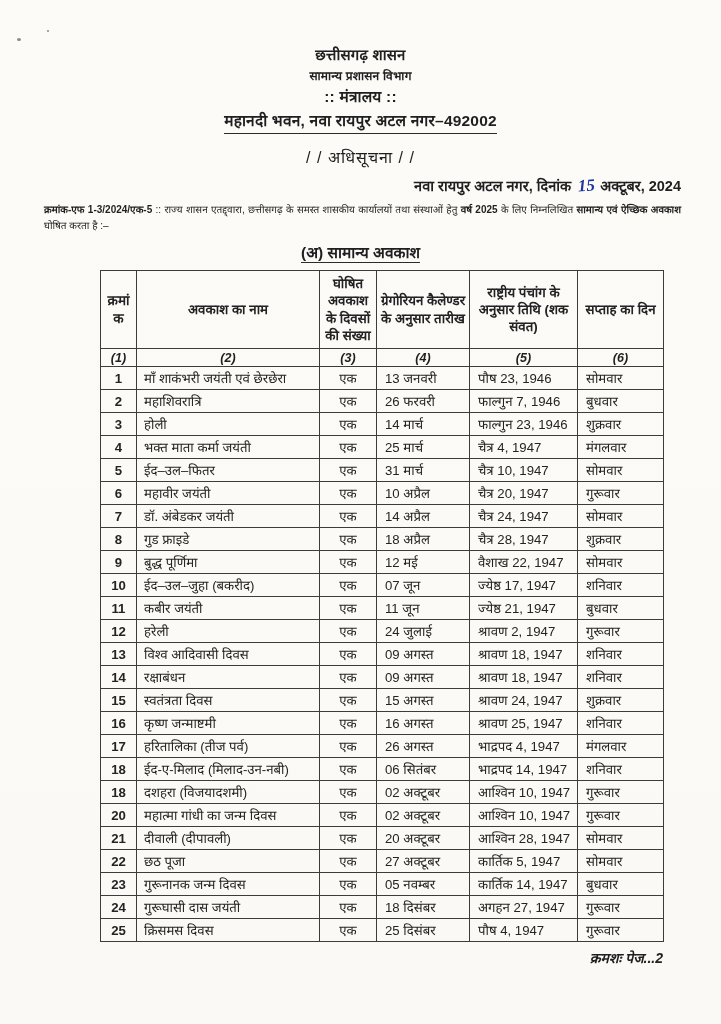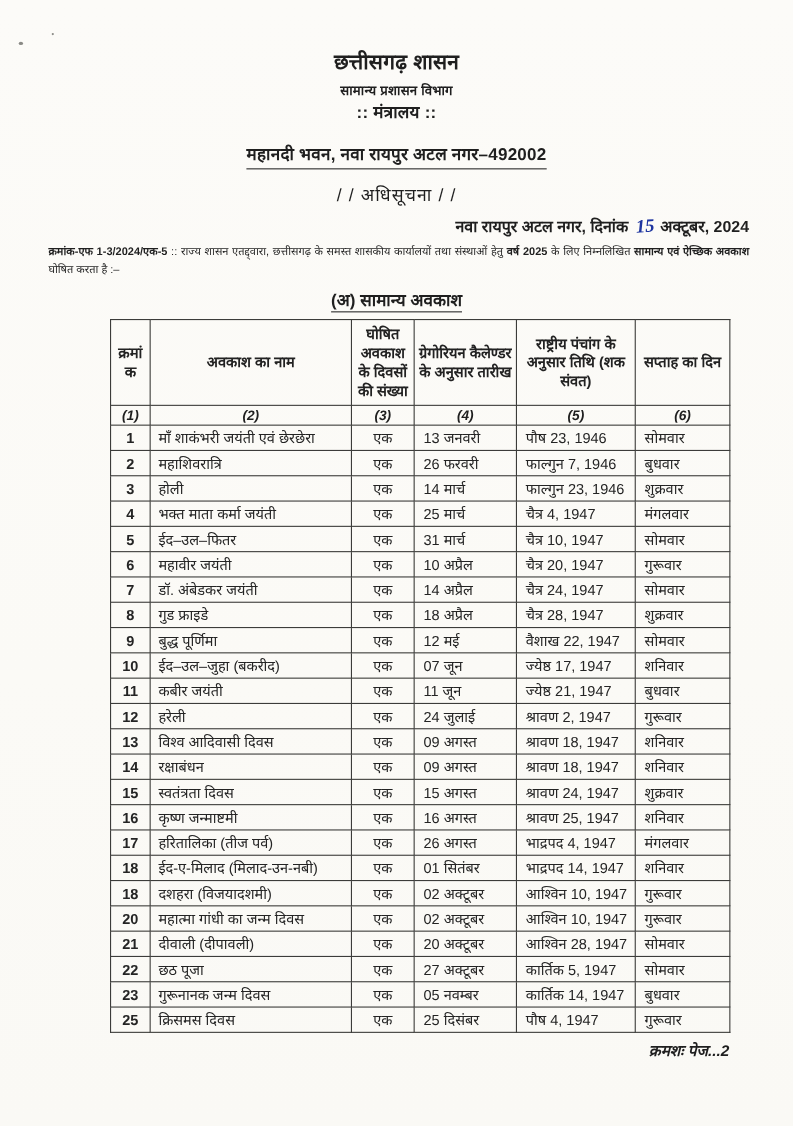--- a/index.html
+++ b/index.html
@@ -14,29 +14,29 @@
     background: linear-gradient(180deg, #fcfbf8 0%, #fbfaf6 60%, #faf9f5 100%);
     color: #1f1f1f;
     overflow: hidden;
   }
 
   .speck { position: absolute; background: #8a8a86; border-radius: 50%; }
   .speck.s1 { left: 17px; top: 38px; width: 4px; height: 3px; }
   .speck.s2 { left: 47px; top: 30px; width: 2px; height: 2px; }
 
   .doc-header { text-align: center; padding-top: 44px; line-height: 1.5; }
-  .doc-header .h-line { font-weight: 700; font-size: 19px; letter-spacing: .2px; }
+  .doc-header .h-line { font-weight: 700; font-size: 15px; letter-spacing: .2px; }
   .doc-header .h-line2 { font-size: 12px; }
   .doc-header .h-line3 { font-size: 15.5px; }
   .doc-header .h-line4 {
     font-size: 15.5px;
     display: inline-block;
     border-bottom: 1.6px solid #2b2b2b;
     padding-bottom: 1px;
-    margin-top: 15px;
+    margin-top: 1px;
   }
   .notification-title {
     text-align: center;
     font-weight: 400;
     font-size: 16px;
     margin-top: 12px;
     letter-spacing: 1px;
   }
 
   .dateline {
@@ -325,21 +325,21 @@
           <td class="c1">हरितालिका (तीज पर्व)</td>
           <td class="c2">एक</td>
           <td class="c3">26 अगस्त</td>
           <td class="c4">भाद्रपद 4, 1947</td>
           <td class="c5">मंगलवार</td>
         </tr>
         <tr class="data-row">
           <td class="c0">18</td>
           <td class="c1">ईद-ए-मिलाद (मिलाद-उन-नबी)</td>
           <td class="c2">एक</td>
-          <td class="c3">01 सितंबर</td>
+          <td class="c3">06 सितंबर</td>
           <td class="c4">भाद्रपद 14, 1947</td>
           <td class="c5">शनिवार</td>
         </tr>
         <tr class="data-row">
           <td class="c0">18</td>
           <td class="c1">दशहरा (विजयादशमी)</td>
           <td class="c2">एक</td>
           <td class="c3">02 अक्टूबर</td>
           <td class="c4">आश्विन 10, 1947</td>
           <td class="c5">गुरूवार</td>
@@ -370,20 +370,28 @@
         </tr>
         <tr class="data-row">
           <td class="c0">23</td>
           <td class="c1">गुरूनानक जन्म दिवस</td>
           <td class="c2">एक</td>
           <td class="c3">05 नवम्बर</td>
           <td class="c4">कार्तिक 14, 1947</td>
           <td class="c5">बुधवार</td>
         </tr>
         <tr class="data-row">
+          <td class="c0">24</td>
+          <td class="c1">गुरूघासी दास जयंती</td>
+          <td class="c2">एक</td>
+          <td class="c3">18 दिसंबर</td>
+          <td class="c4">अगहन 27, 1947</td>
+          <td class="c5">गुरूवार</td>
+        </tr>
+        <tr class="data-row">
           <td class="c0">25</td>
           <td class="c1">क्रिसमस दिवस</td>
           <td class="c2">एक</td>
           <td class="c3">25 दिसंबर</td>
           <td class="c4">पौष 4, 1947</td>
           <td class="c5">गुरूवार</td>
         </tr>
       </tbody>
   </table>
 

